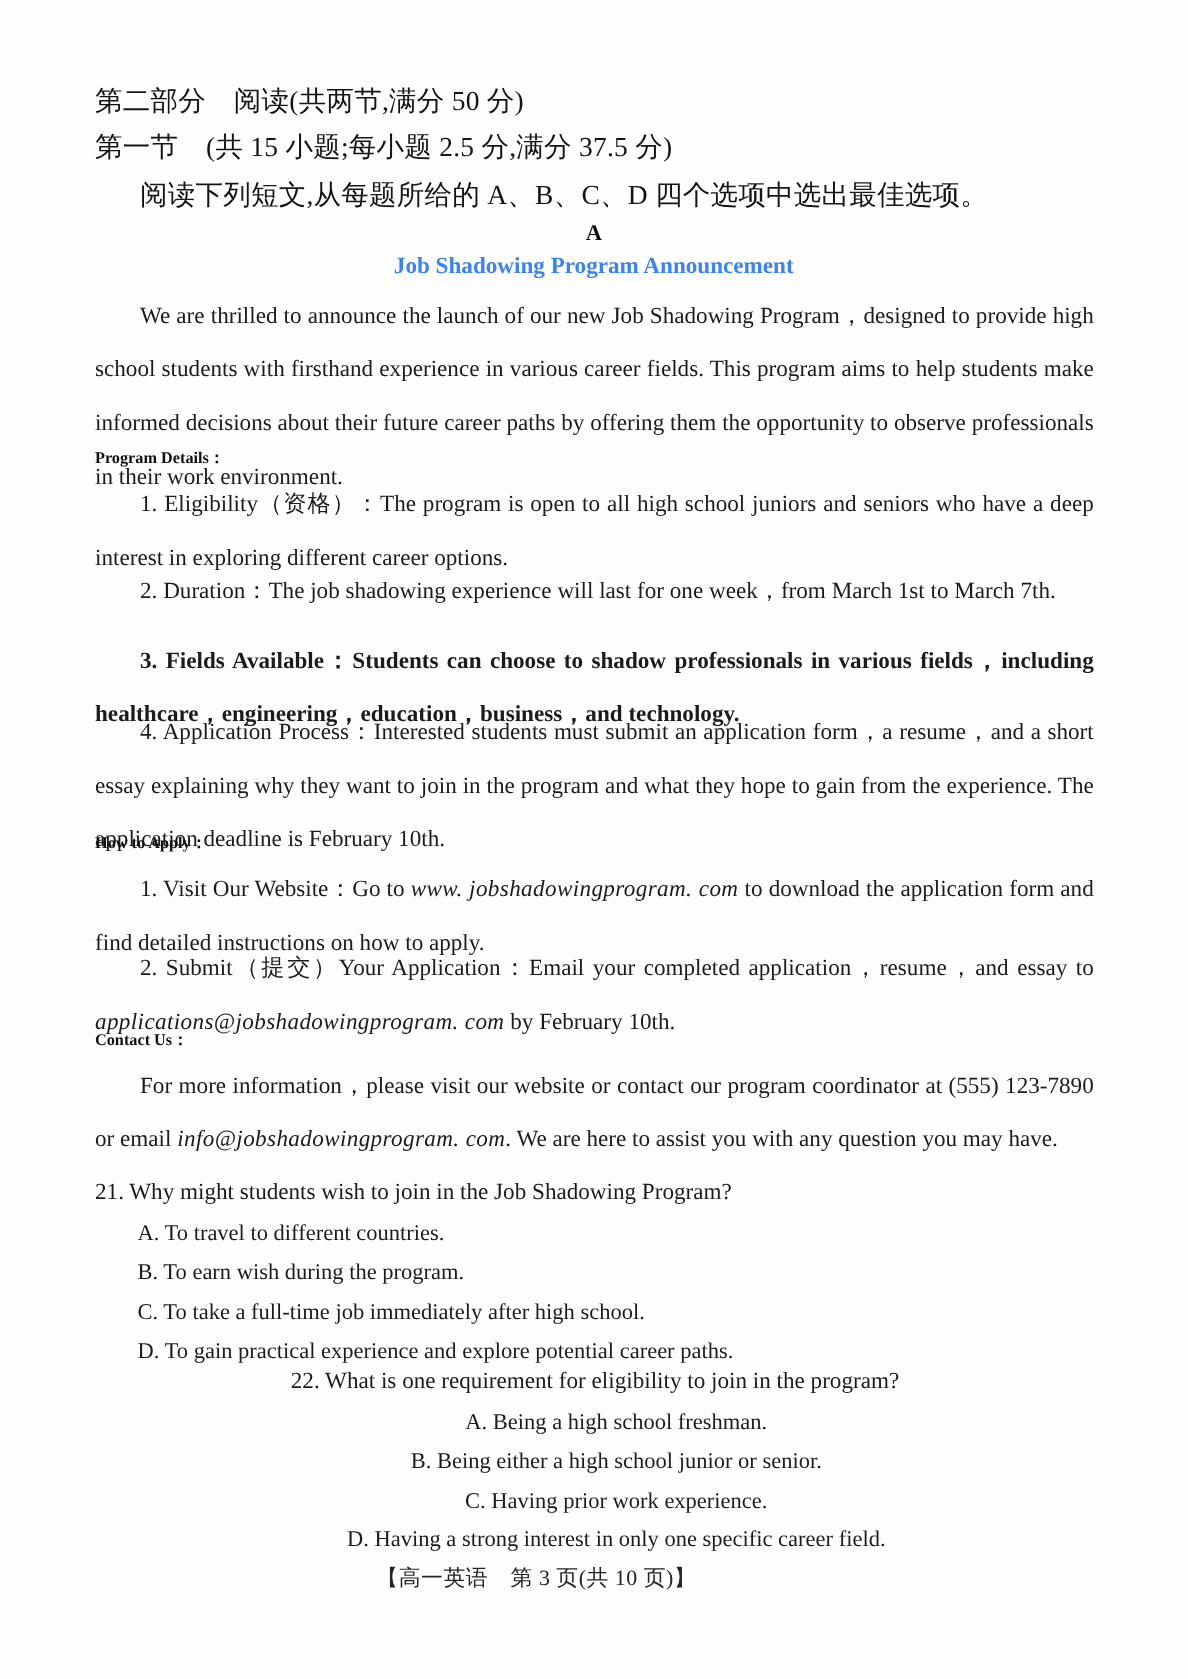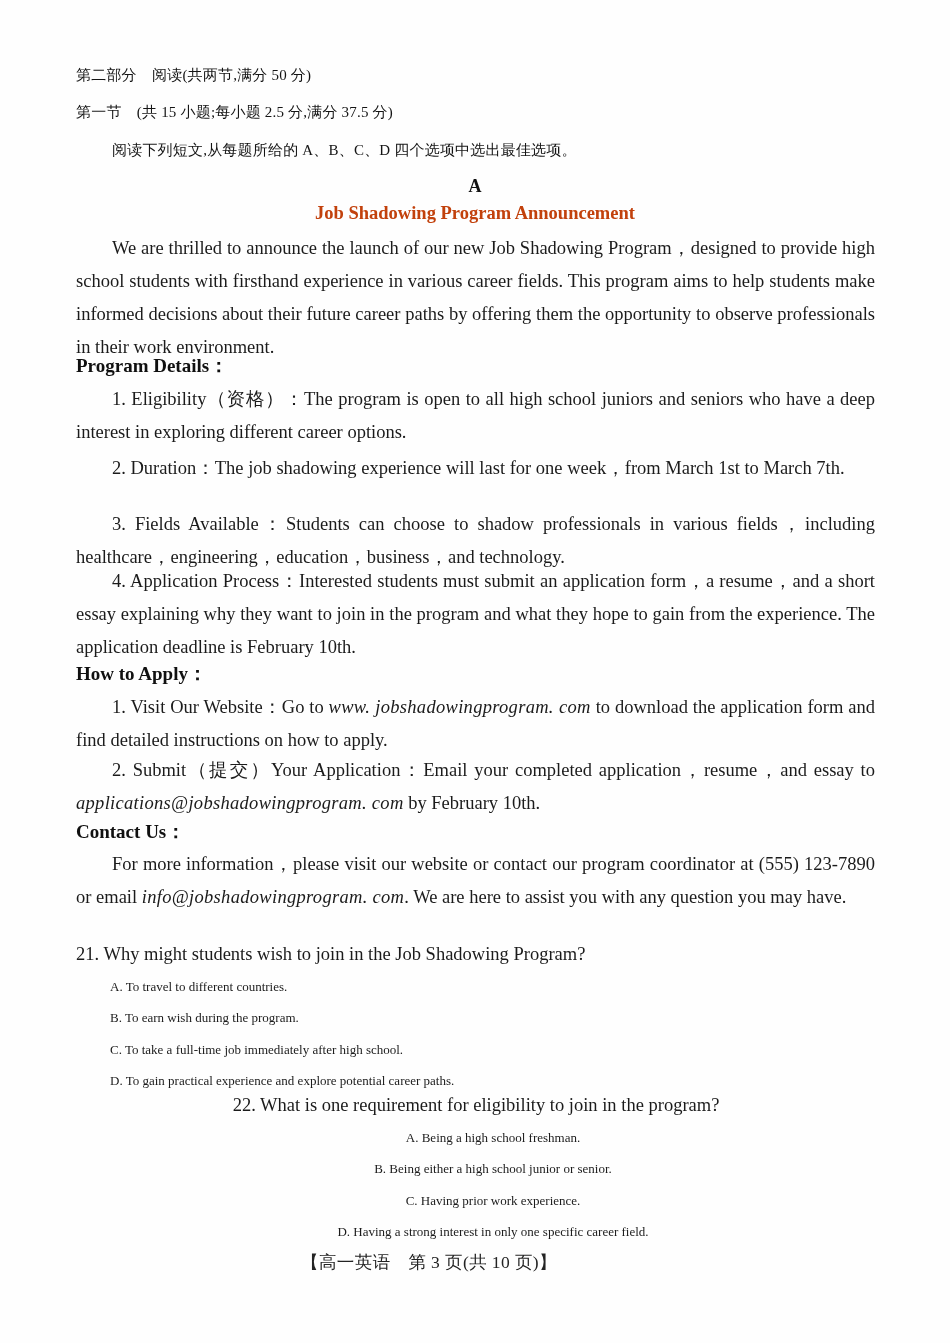--- a/index.html
+++ b/index.html
@@ -22,21 +22,21 @@
     top: 0; left: 0;
     width: 950px;
     height: 1343px;
     background: #fefefe;
   }
 
   
   .sec-head {
     position: absolute;
     left: 76px;
-    font-size: 15px;
+    font-size: 22px;
     letter-spacing: 0.2px;
     white-space: nowrap;
     color: #141414;
   }
   #sec-part   { top: 66px; }
   #sec-node   { top: 103px; }
   #sec-instr  { top: 141px; left: 112px; }
 
   .passage-letter {
     position: absolute;
@@ -51,74 +51,74 @@
 
   .passage-title {
     position: absolute;
     top: 203px;
     left: 0;
     width: 950px;
     text-align: center;
     font-size: 18.5px;
     font-weight: 700;
     font-family: "Liberation Serif", "DejaVu Serif", serif;
-    color: #c2410c;
+    color: #3b82f6;
   }
 
   
   .blk {
     position: absolute;
     left: 76px;
     width: 799px;
     font-size: 18.5px;
-    line-height: 33px;
+    line-height: 43px;
     text-align: justify;
     text-justify: inter-word;
     color: #1b1b1b;
   }
   .blk.indent { text-indent: 36px; }
   .bold-head {
     position: absolute;
     left: 76px;
-    font-size: 19px;
+    font-size: 13px;
     line-height: 31.5px;
     font-weight: 700;
     color: #101010;
     white-space: nowrap;
   }
 
   .ital {
     font-style: italic;
     font-family: "Liberation Serif", "DejaVu Serif", serif;
     letter-spacing: 0.3px;
   }
 
   
   #p-intro      { top: 232px; }
   #h-details    { top: 350px; }
   #p-item1      { top: 383px; }
   #p-item2      { top: 452px; }
-  #p-item3      { top: 508px; }
+  #p-item3      { top: 508px; font-weight: bold; }
   #p-item4      { top: 565px; }
   #h-apply      { top: 658px; }
   #p-apply1     { top: 691px; }
   #p-apply2     { top: 754px; }
   #h-contact    { top: 816px; }
   #p-contact    { top: 848px; }
 
   
   .qblock { position: absolute; left: 76px; width: 800px; }
   .q-stem {
     font-size: 18.5px;
     line-height: 31.5px;
     color: #1b1b1b;
     white-space: nowrap;
   }
   .q-opt {
-    font-size: 13px;
+    font-size: 18px;
     line-height: 31.5px;
     color: #1b1b1b;
     padding-left: 34px;
     white-space: nowrap;
   }
   #q21 { top: 939px; }
   #q22 { top: 1090px; text-align: center; }
 
   
   .footer {

